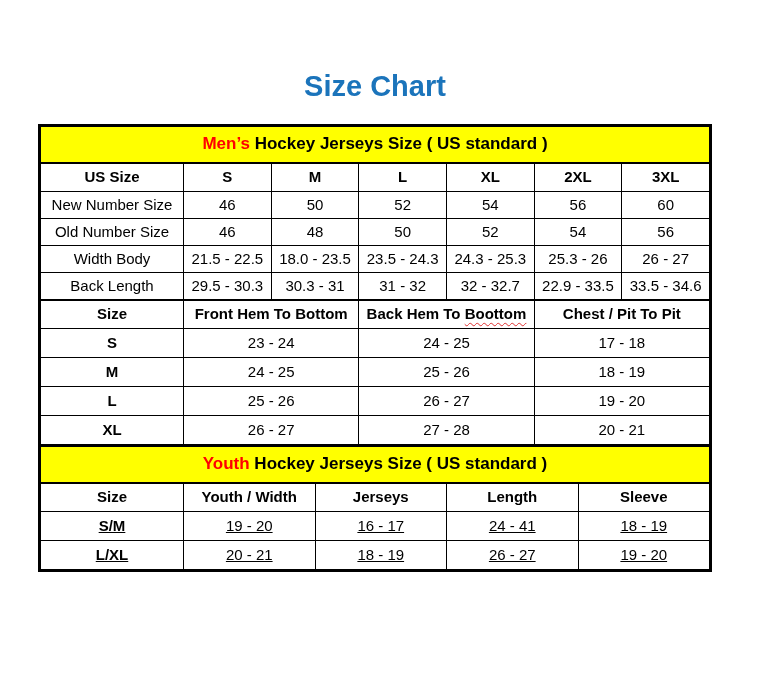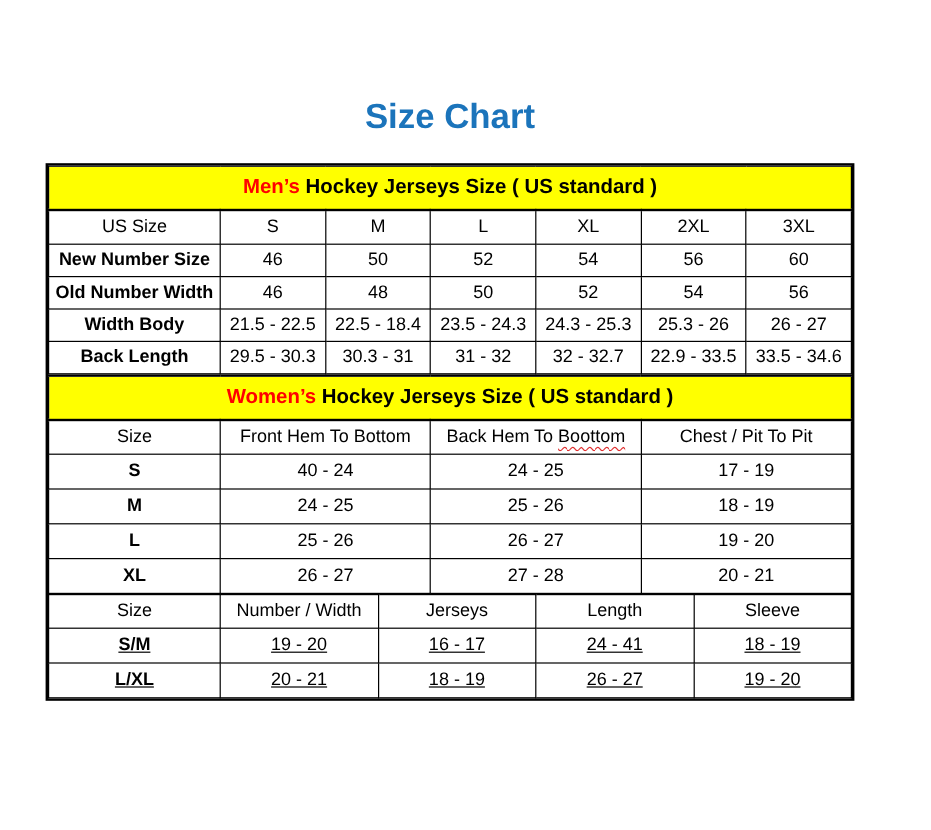--- a/index.html
+++ b/index.html
@@ -4,21 +4,21 @@
 <style>
   html,body { margin:0; padding:0; }
   body {
     width:776px; height:692px;
     background:#ffffff;
     font-family:"Liberation Sans", sans-serif;
     color:#000000;
     overflow:hidden;
   }
   .page { position:relative; width:776px; height:692px; background:#ffffff; }
-  .content { position:absolute; left:38px; top:16px; width:674px; }
+  .content { position:absolute; left:38px; top:4px; width:674px; }
 
   .page-title {
     margin:66px 0 0 0;
     text-align:center;
     font-size:29px;
     font-weight:bold;
     color:#1B74BB;
     letter-spacing:0px;
   }
 
@@ -49,28 +49,28 @@
     background:#FFFF00;
     height:35px;
     font-size:17px;
     font-weight:bold;
     border-bottom:2px solid #000000;
     text-align:center;
   }
   .band.band-mid td { border-top:2px solid #000000; }
   .band .hl { color:#FF0000; }
 
-  .col-head th { font-weight:normal; height:27px; }
+  .col-head th { font-weight:bold; height:27px; }
 
   .mens-table td.data-row-cell    { height:26px; }
   .womens-table td.data-row-cell  { height:28px; }
   .youth-table td.data-row-cell   { height:28px;text-decoration:underline; }
 
   .row-label-bold { font-weight:bold; }
-  .row-label-reg  { font-weight:bold; }
+  .row-label-reg  { font-weight:normal; }
 
   .misspelled {
     text-decoration-line:underline;
     text-decoration-style:wavy;
     text-decoration-color:#E03030;
     text-decoration-thickness:1px;
     text-underline-offset:3px;
     margin-top:32px;
   }
 </style>
@@ -110,32 +110,32 @@
         <tr>
           <td class="data-row-cell row-label-reg">New Number Size</td>
           <td class="data-row-cell">46</td>
           <td class="data-row-cell">50</td>
           <td class="data-row-cell">52</td>
           <td class="data-row-cell">54</td>
           <td class="data-row-cell">56</td>
           <td class="data-row-cell">60</td>
         </tr>
         <tr>
-          <td class="data-row-cell row-label-reg">Old Number Width</td>
+          <td class="data-row-cell row-label-reg">Old Number Size</td>
           <td class="data-row-cell">46</td>
           <td class="data-row-cell">48</td>
           <td class="data-row-cell">50</td>
           <td class="data-row-cell">52</td>
           <td class="data-row-cell">54</td>
           <td class="data-row-cell">56</td>
         </tr>
         <tr>
           <td class="data-row-cell row-label-reg">Width Body</td>
           <td class="data-row-cell">21.5 - 22.5</td>
-          <td class="data-row-cell">22.5 - 18.4</td>
+          <td class="data-row-cell">18.0 - 23.5</td>
           <td class="data-row-cell">23.5 - 24.3</td>
           <td class="data-row-cell">24.3 - 25.3</td>
           <td class="data-row-cell">25.3 - 26</td>
           <td class="data-row-cell">26 - 27</td>
         </tr>
         <tr>
           <td class="data-row-cell row-label-reg">Back Length</td>
           <td class="data-row-cell">29.5 - 30.3</td>
           <td class="data-row-cell">30.3 - 31</td>
           <td class="data-row-cell">31 - 32</td>
@@ -147,34 +147,31 @@
         </table>
 
       <table class="womens-table">
         <colgroup>
           <col style="width:143px">
           <col>
             <col>
             <col>
         </colgroup>
         <tbody>
-            <tr class="band band-mid">
-          <td colspan="4"><span class="hl">Women’s</span><span> Hockey Jerseys Size ( US standard )</span></td>
-        </tr>
         <tr class="col-head">
           <th>Size</th>
           <th>Front Hem To Bottom</th>
           <th><span>Back Hem To </span><span class="misspelled">Boottom</span></th>
           <th>Chest / Pit To Pit</th>
         </tr>
         <tr>
           <td class="data-row-cell row-label-bold">S</td>
-          <td class="data-row-cell">40 - 24</td>
+          <td class="data-row-cell">23 - 24</td>
           <td class="data-row-cell">24 - 25</td>
-          <td class="data-row-cell">17 - 19</td>
+          <td class="data-row-cell">17 - 18</td>
         </tr>
         <tr>
           <td class="data-row-cell row-label-bold">M</td>
           <td class="data-row-cell">24 - 25</td>
           <td class="data-row-cell">25 - 26</td>
           <td class="data-row-cell">18 - 19</td>
         </tr>
         <tr>
           <td class="data-row-cell row-label-bold">L</td>
           <td class="data-row-cell">25 - 26</td>
@@ -192,23 +189,26 @@
 
       <table class="youth-table">
         <colgroup>
           <col style="width:143px">
           <col>
             <col>
             <col>
             <col>
         </colgroup>
         <tbody>
+            <tr class="band band-mid">
+          <td colspan="5"><span class="hl">Youth</span><span> Hockey Jerseys Size ( US standard )</span></td>
+        </tr>
         <tr class="col-head">
           <th>Size</th>
-          <th>Number / Width</th>
+          <th>Youth / Width</th>
           <th>Jerseys</th>
           <th>Length</th>
           <th>Sleeve</th>
         </tr>
         <tr>
           <td class="data-row-cell row-label-bold">S/M</td>
           <td class="data-row-cell">19 - 20</td>
           <td class="data-row-cell">16 - 17</td>
           <td class="data-row-cell">24 - 41</td>
           <td class="data-row-cell">18 - 19</td>

